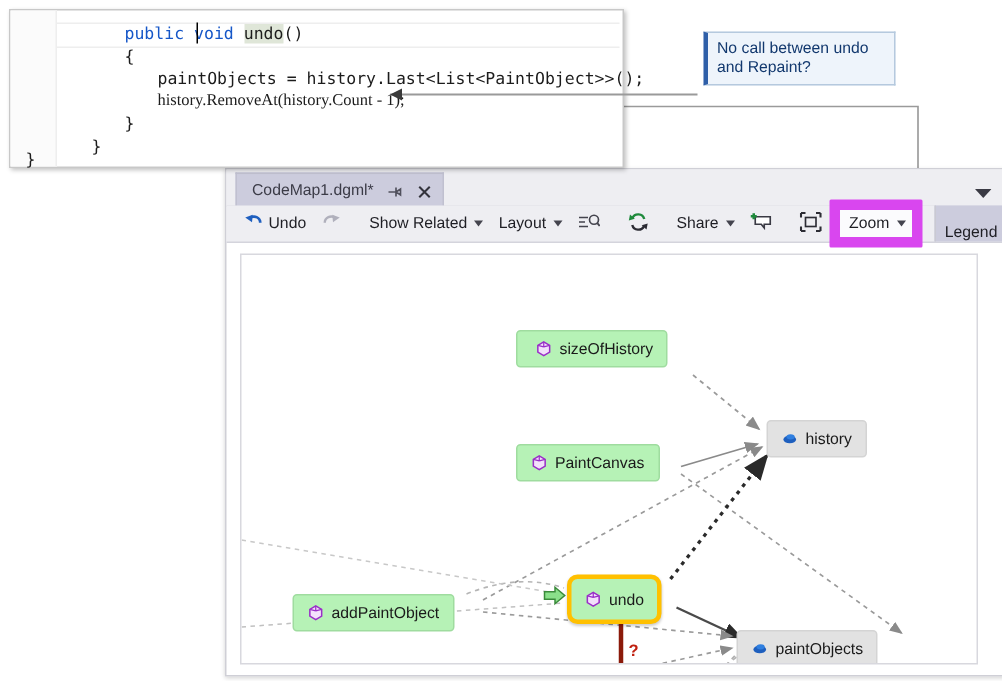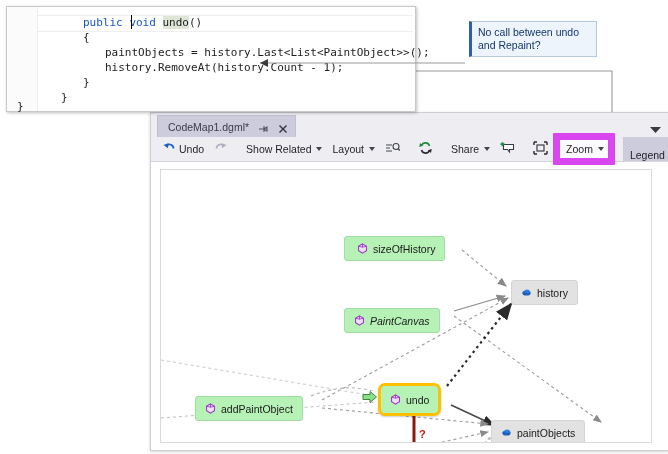--- a/index.html
+++ b/index.html
@@ -77,21 +77,21 @@
 
 <div id="code-editor">
   <div id="code-gutter"></div>
   <div id="cur-line-band"></div>
 
   <div class="code-line" style="left:76px;top:9px;"><span class="kw">public</span> <span class="kw">void</span> <span class="tok-hl">undo</span>()</div>
   <div id="caret" style="left:124px;top:8px;height:14px;"></div>
 
   <div class="code-line" style="left:76px;top:24px;">{</div>
   <div class="code-line" style="left:98px;top:39px;">paintObjects = history.Last&lt;List&lt;PaintObject&gt;&gt;();</div>
-  <div class="code-line" style="left:98px;top:54px;">history.RemoveAt(history.Count - 1);</div>
+  <div class="code-line" style="left:98px;top:54px;font-family:Liberation Serif, serif;">history.RemoveAt(history.Count - 1);</div>
   <div class="code-line" style="left:76px;top:69px;">}</div>
   <div class="code-line" style="left:54px;top:84px;">}</div>
   <div class="code-line" style="left:10px;top:93px;">}</div>
 </div>
 
 <svg style="position:absolute;left:250px;top:50px;width:240px;height:30px;z-index:44;">
   <line x1="10" y1="13" x2="215" y2="13" stroke="#9a9a9a" stroke-width="1.2"></line>
   <polygon points="10,13 18,9 18,17" fill="#3a3a3a"></polygon>
 </svg>
 
@@ -246,41 +246,41 @@
       <path d="M298,300 L330,266" stroke="#b0b0b0" stroke-width="1.1" stroke-dasharray="3,3" fill="none"></path>
 
       <path d="M330,268 Q300,292 265,296" stroke="#b5b5b5" stroke-width="1.1" stroke-dasharray="3,3" fill="none" marker-end="url(#ahd)"></path>
 
       <path d="M253,246 L253,292" stroke="#8b1a0a" stroke-width="3" stroke-dasharray="1,0" fill="none" marker-end="url(#ahr)"></path>
 
       <path d="M0,248 L215,232" stroke="#c0c0c0" stroke-width="1" stroke-dasharray="3,3" fill="none"></path>
       <path d="M0,190 L213,226" stroke="#c8c8c8" stroke-width="1" stroke-dasharray="3,3" fill="none"></path>
     </svg>
 
-    <div class="node green" style="left:183px;top:66px;padding-left:12px;">
+    <div class="node green" style="left:183px;top:50px;padding-left:12px;">
       <span class="ico-method">
         <svg width="11" height="11" viewBox="0 0 12 12">
             <path d="M6 1l4.3 2.5v5L6 11 1.7 8.5v-5z" stroke="#9a2fc8" stroke-width="1.1" fill="#f3e0fb"></path>
             <path d="M6 1v3.6M6 4.6L1.7 3.5M6 4.6L10.3 3.5" stroke="#9a2fc8" stroke-width=".9"></path>
           </svg>
       </span>
       <span>sizeOfHistory</span>
     </div>
 
     <div class="node gray" style="left:350px;top:110px;">
       <span class="ico-field">
         <svg width="11" height="11" viewBox="0 0 12 12">
             <ellipse cx="6" cy="6.5" rx="4.6" ry="2.8" fill="#1e5fbe"></ellipse>
             <ellipse cx="6.6" cy="4.6" rx="3" ry="1.9" fill="#2f7fe0"></ellipse>
           </svg>
       </span>
       <span>history</span>
     </div>
 
-    <div class="node green" style="left:183px;top:138px;font-style:italic;">
+    <div class="node green" style="left:183px;top:126px;">
       <span class="ico-method">
         <svg width="11" height="11" viewBox="0 0 12 12">
             <path d="M6 1l4.3 2.5v5L6 11 1.7 8.5v-5z" stroke="#9a2fc8" stroke-width="1.1" fill="#f3e0fb"></path>
             <path d="M6 1v3.6M6 4.6L1.7 3.5M6 4.6L10.3 3.5" stroke="#9a2fc8" stroke-width=".9"></path>
           </svg>
       </span>
       <span>PaintCanvas</span>
     </div>
 
     <span id="green-arrow" style="left:201px;top:220px;">

